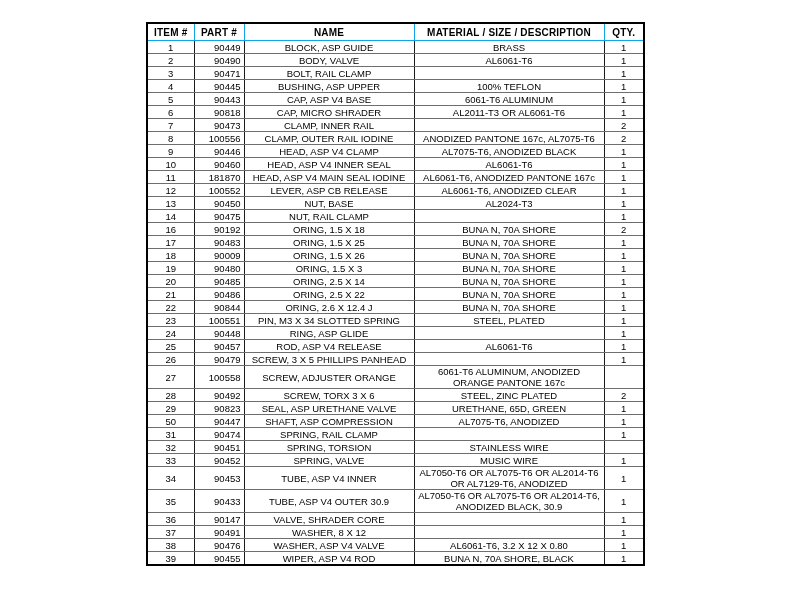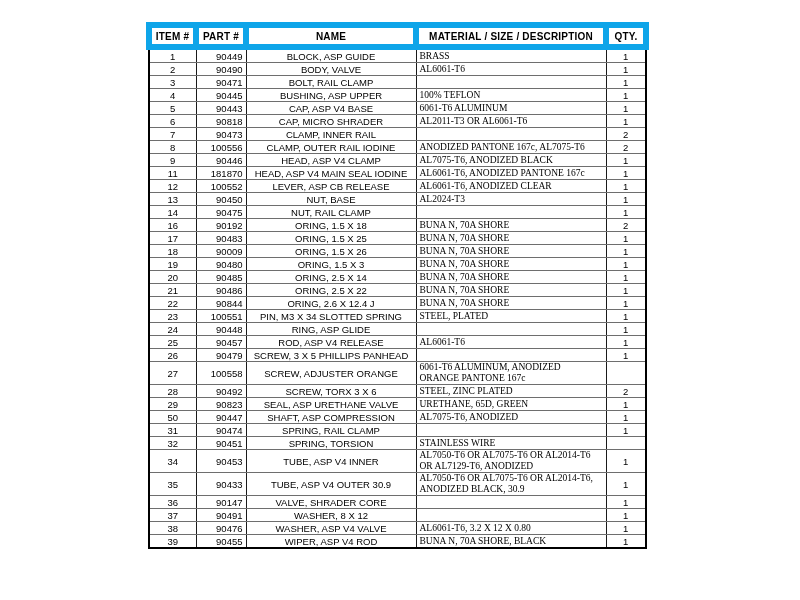--- a/index.html
+++ b/index.html
@@ -24,21 +24,21 @@
     top: 22px;
     width: 497px;
   }
   table.parts {
     border-collapse: collapse;
     table-layout: fixed;
     width: 497px;
     border: 2px solid #000;
   }
   table.parts th {
-    border: 6px solid #0ea5e9;
+    border: 1px solid #0ea5e9;
     font-size: 10px;
     font-weight: bold;
     text-align: center;
     height: 16px;
     padding: 0 2px;
     line-height: 11px;
     letter-spacing: 0.2px;
     white-space: nowrap;
     overflow: hidden;
   }
@@ -48,21 +48,21 @@
     font-size: 9.5px;
     height: 12px;
     line-height: 11px;
     padding: 0 3px;
     vertical-align: middle;
     overflow: hidden;
   }
   td.col-item  { text-align: center; font-size: 7.5px; }
   td.col-part  { text-align: right; }
   td.col-name  { text-align: center; white-space: nowrap; }
-  td.col-material { text-align: left; font-family: Liberation Serif, serif; }
+  td.col-material { text-align: center; }
   td.col-qty   { text-align: center; }
   col.c-item { width: 47px; }
   col.c-part { width: 50px; }
   col.c-name { width: 170px; }
   col.c-material { width: 190px; }
   col.c-qty { width: 40px; }
 </style>
 </head>
 <body>
 
@@ -143,20 +143,27 @@
             <td class="col-qty">2</td>
           </tr>
           <tr>
             <td class="col-item">9</td>
             <td class="col-part">90446</td>
             <td class="col-name">HEAD, ASP V4 CLAMP</td>
             <td class="col-material">AL7075-T6, ANODIZED BLACK</td>
             <td class="col-qty">1</td>
           </tr>
           <tr>
+            <td class="col-item">10</td>
+            <td class="col-part">90460</td>
+            <td class="col-name">HEAD, ASP V4 INNER SEAL</td>
+            <td class="col-material">AL6061-T6</td>
+            <td class="col-qty">1</td>
+          </tr>
+          <tr>
             <td class="col-item">11</td>
             <td class="col-part">181870</td>
             <td class="col-name">HEAD, ASP V4 MAIN SEAL IODINE</td>
             <td class="col-material">AL6061-T6, ANODIZED PANTONE 167c</td>
             <td class="col-qty">1</td>
           </tr>
           <tr>
             <td class="col-item">12</td>
             <td class="col-part">100552</td>
             <td class="col-name">LEVER, ASP CB RELEASE</td>
@@ -288,20 +295,27 @@
             <td class="col-name">SPRING, RAIL CLAMP</td>
             <td class="col-material"></td>
             <td class="col-qty">1</td>
           </tr>
           <tr>
             <td class="col-item">32</td>
             <td class="col-part">90451</td>
             <td class="col-name">SPRING, TORSION</td>
             <td class="col-material">STAINLESS WIRE</td>
             <td class="col-qty"></td>
+          </tr>
+          <tr>
+            <td class="col-item">33</td>
+            <td class="col-part">90452</td>
+            <td class="col-name">SPRING, VALVE</td>
+            <td class="col-material">MUSIC WIRE</td>
+            <td class="col-qty">1</td>
           </tr>
           <tr>
             <td class="col-item">34</td>
             <td class="col-part">90453</td>
             <td class="col-name">TUBE, ASP V4 INNER</td>
             <td class="col-material">AL7050-T6 OR AL7075-T6 OR AL2014-T6 OR AL7129-T6, ANODIZED</td>
             <td class="col-qty">1</td>
           </tr>
           <tr>
             <td class="col-item">35</td>

